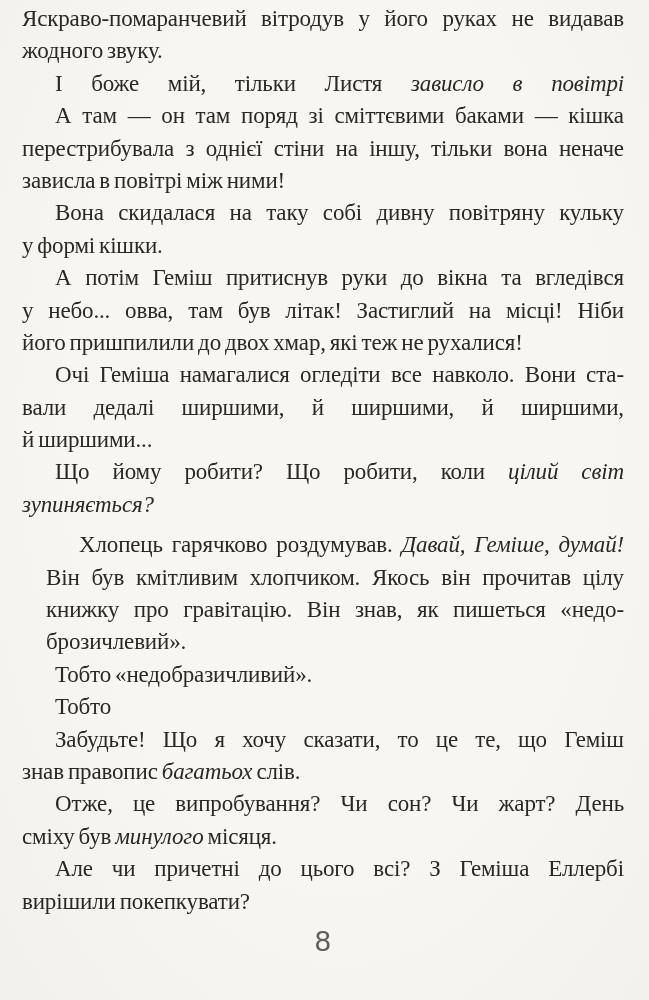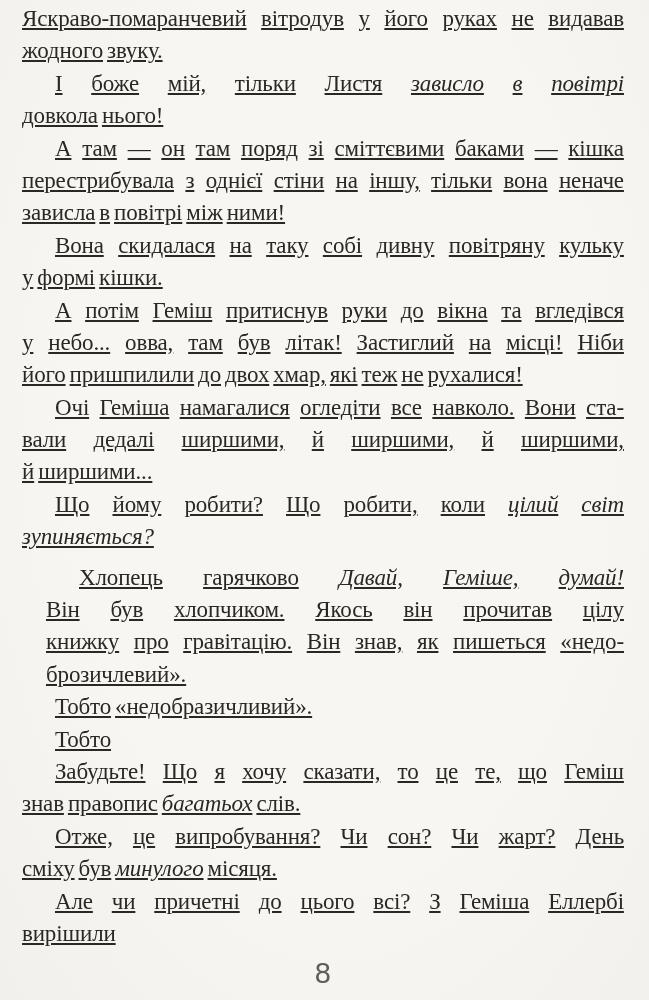--- a/index.html
+++ b/index.html
@@ -15,21 +15,20 @@
     color: #2b2743;
     color: #2b2723;
   }
   .page {
     box-sizing: border-box;
     width: 649px;
     height: 720px;
     padding: 6px 25px 0 22px;
     display: flex;
     flex-direction: column;
-    text-decoration: underline;
   }
   .text-block {
     flex: 0 0 auto;
   }
   .para {
     margin: 0;
     padding: 0;
   }
   .para.space-before {
     margin-top: 8px;
@@ -97,24 +96,20 @@
       <div class="para">
         <div class="line just indent">
           <span class="w">І</span>
           <span class="w">боже</span>
           <span class="w">мій,</span>
           <span class="w">тільки</span>
           <span class="w">Листя</span>
           <span class="w it">зависло</span>
           <span class="w it">в</span>
           <span class="w it">повітрі</span>
-        </div>
-        <div class="line last">
-          <span class="w">довкола</span>
-          <span class="w">нього!</span>
         </div>
       </div>
       <div class="para">
         <div class="line just indent">
           <span class="w">А</span>
           <span class="w">там</span>
           <span class="w">—</span>
           <span class="w">он</span>
           <span class="w">там</span>
           <span class="w">поряд</span>
@@ -233,27 +228,29 @@
           <span class="w it">світ</span>
         </div>
         <div class="line last">
           <span class="w it">зупиняється?</span>
         </div>
       </div>
       <div class="para space-before">
         <div class="line just indent">
           <span class="w">Хлопець</span>
           <span class="w">гарячково</span>
+          <span class="w">роздумував.</span>
           <span class="w it">Давай,</span>
           <span class="w it">Геміше,</span>
           <span class="w it">думай!</span>
         </div>
         <div class="line just">
           <span class="w">Він</span>
           <span class="w">був</span>
+          <span class="w">кмітливим</span>
           <span class="w">хлопчиком.</span>
           <span class="w">Якось</span>
           <span class="w">він</span>
           <span class="w">прочитав</span>
           <span class="w">цілу</span>
         </div>
         <div class="line just">
           <span class="w">книжку</span>
           <span class="w">про</span>
           <span class="w">гравітацію.</span>
@@ -323,19 +320,20 @@
           <span class="w">причетні</span>
           <span class="w">до</span>
           <span class="w">цього</span>
           <span class="w">всі?</span>
           <span class="w">З</span>
           <span class="w">Геміша</span>
           <span class="w">Еллербі</span>
         </div>
         <div class="line last">
           <span class="w">вирішили</span>
+          <span class="w">покепкувати?</span>
         </div>
       </div>
     </div>
   <div class="footer">
     <span class="page-number">8</span>
   </div>
 </div>
 
 </body></html>

